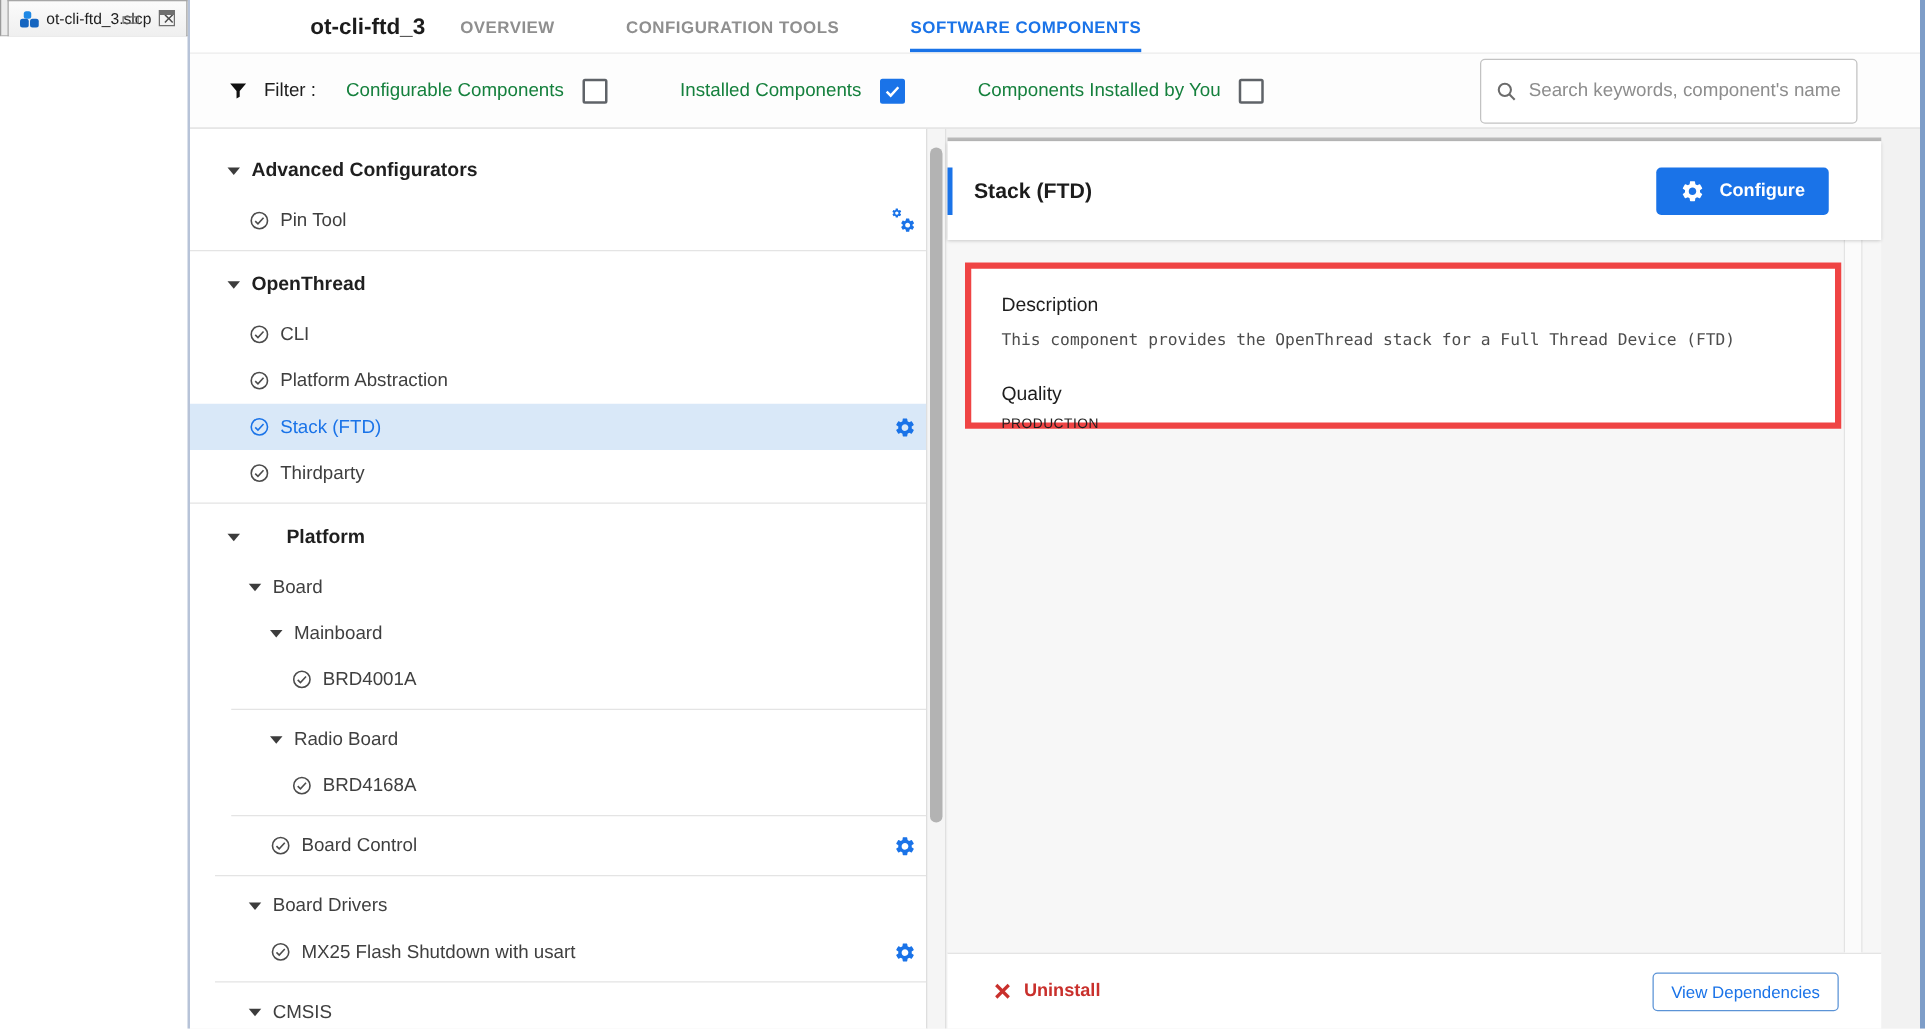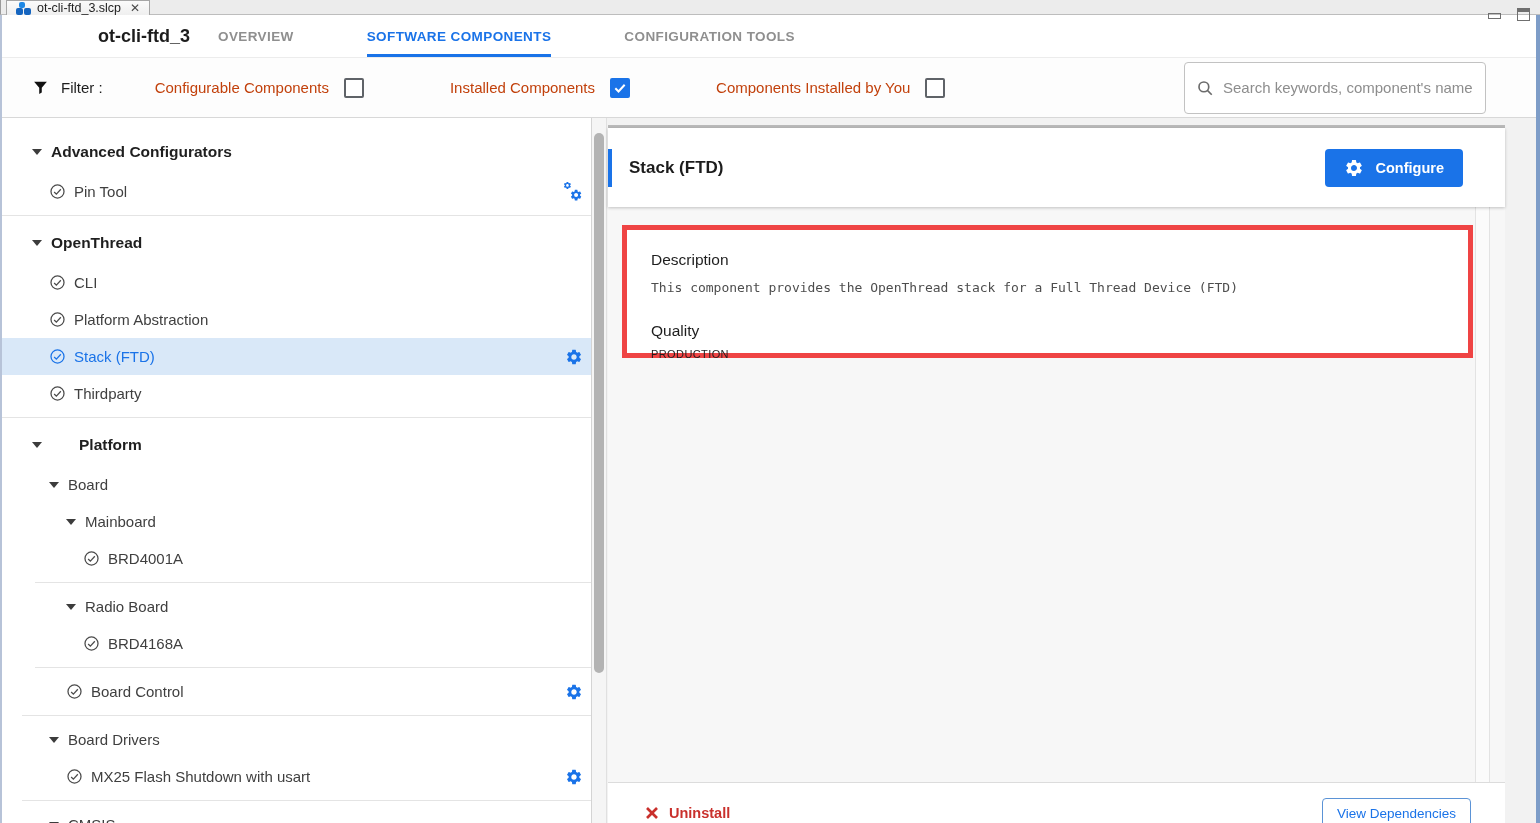--- a/index.html
+++ b/index.html
@@ -1,18 +1,18 @@
 <!DOCTYPE html>
 <html><head>
 <meta charset="utf-8">
 <style>
   * { margin:0; padding:0; box-sizing:border-box; }
   html,body { width:1540px; height:823px; overflow:hidden; background:#fff;
               font-family:"Liberation Sans","DejaVu Sans",sans-serif; }
-  .app { width:1540px; height:823px; display:flex; flex-direction:column; }
+  .app { width:1540px; height:823px; display:flex; flex-direction:row; }
 
   
   .tabstrip { height:29px; background:#ececec; border-bottom:1px solid #bdbdbd;
               border-left:1px solid #9a9a9a; display:flex; align-items:stretch; position:relative; }
   .editor-tab { margin-left:5px; margin-bottom:-1px; background:linear-gradient(#fbfbfb,#efefef);
                 border:1px solid #a6a6a6; border-bottom:none; display:flex; align-items:center;
                 padding:0 9px; gap:6px; }
   .tab-label { font-size:12.5px; color:#1f1f1f; }
   .tab-close { font-size:12px; color:#4a4a4a; font-weight:bold; margin-left:3px; cursor:pointer; }
   .slcp-icon { width:15px; height:13px; position:relative; display:inline-block; }
@@ -24,34 +24,34 @@
   .min-icon { width:13px; height:6px; border:1.5px solid #6f6f6f; margin-top:5px; }
   .max-icon { width:13px; height:13px; border:1.5px solid #6f6f6f; border-top:4px solid #6f6f6f; }
 
   
   .below-tabs { flex:1; display:flex; flex-direction:column;
                 border-left:2px solid #b7c3d8; border-right:4px solid #7e9dc8; background:#fff; }
 
   
   .header { height:42px; display:flex; align-items:center; background:#fff; padding-left:28px; }
   .project-title { font-size:18px; font-weight:bold; color:#1c1c1c; width:160px;text-align:right; }
-  .header-tabs { display:flex; gap:73px; margin-left:28px; height:100%; align-items:stretch; }
+  .header-tabs { display:flex; gap:57px; margin-left:28px; height:100%; align-items:stretch; }
   .htab { display:flex; align-items:center; font-size:13.5px; font-weight:bold; letter-spacing:.4px;
           color:#8f8f8f; border-bottom:3px solid transparent; padding-top:3px; cursor:pointer; }
   .htab.active { color:#1a73e8; border-bottom-color:#1a73e8; }
 
   
   .filterbar { height:61px; background:#fdfdfd; border-top:1px solid #ececec;
                border-bottom:1px solid #d8d8d8; display:flex; align-items:center;
                padding:0 50px 0 30px; }
   .funnel { margin-right:12px; display:flex; }
   .filter-label { font-size:15px; color:#1d1d1d; margin-right:24px; }
   .cb-group { display:flex; align-items:center; margin-right:58px; }
   .cb-group:nth-of-type(3){ margin-right:62px; }
-  .cb-label { font-size:15px; color:#c2410c; margin-right:15px;margin-left:28px; }
+  .cb-label { font-size:15px; color:#15803d; margin-right:15px; }
   .checkbox { width:20px; height:20px; border:2px solid #5f6368; border-radius:2px; background:#fff;
               display:flex; align-items:center; justify-content:center; cursor:pointer; }
   .checkbox.checked { background:#1a73e8; border-color:#1a73e8; }
   .checkbox svg { display:none; }
   .checkbox.checked svg { display:block; }
   .search-box { margin-left:auto; width:302px; height:52px; border:1px solid #c2c2c2; border-radius:4px;
                 background:#fff; display:flex; align-items:center; padding:0 11px; gap:9px; }
   .search-box input { border:none; outline:none; flex:1; font-size:15px; color:#333;
                       font-family:inherit; background:transparent; }
   .search-box input::placeholder { color:#8d8d8d; }
@@ -126,22 +126,22 @@
       <div class="max-icon"></div>
     </div>
   </div>
 
   <div class="below-tabs">
 
     <div class="header">
       <div class="project-title">ot-cli-ftd_3</div>
       <div class="header-tabs" id="header-tabs">
           <div class="htab">OVERVIEW</div>
+          <div class="htab">CONFIGURATION TOOLS</div>
           <div class="htab active">SOFTWARE COMPONENTS</div>
-          <div class="htab">CONFIGURATION TOOLS</div>
         </div>
     </div>
 
     <div class="filterbar">
       <span class="funnel">
         <svg width="17" height="17" viewBox="0 0 24 24">
             <path d="M3 4h18l-7.2 8.4V19l-3.6 2v-8.6L3 4z" fill="#111"></path>
           </svg>
       </span>
       <span class="filter-label">Filter :</span>

